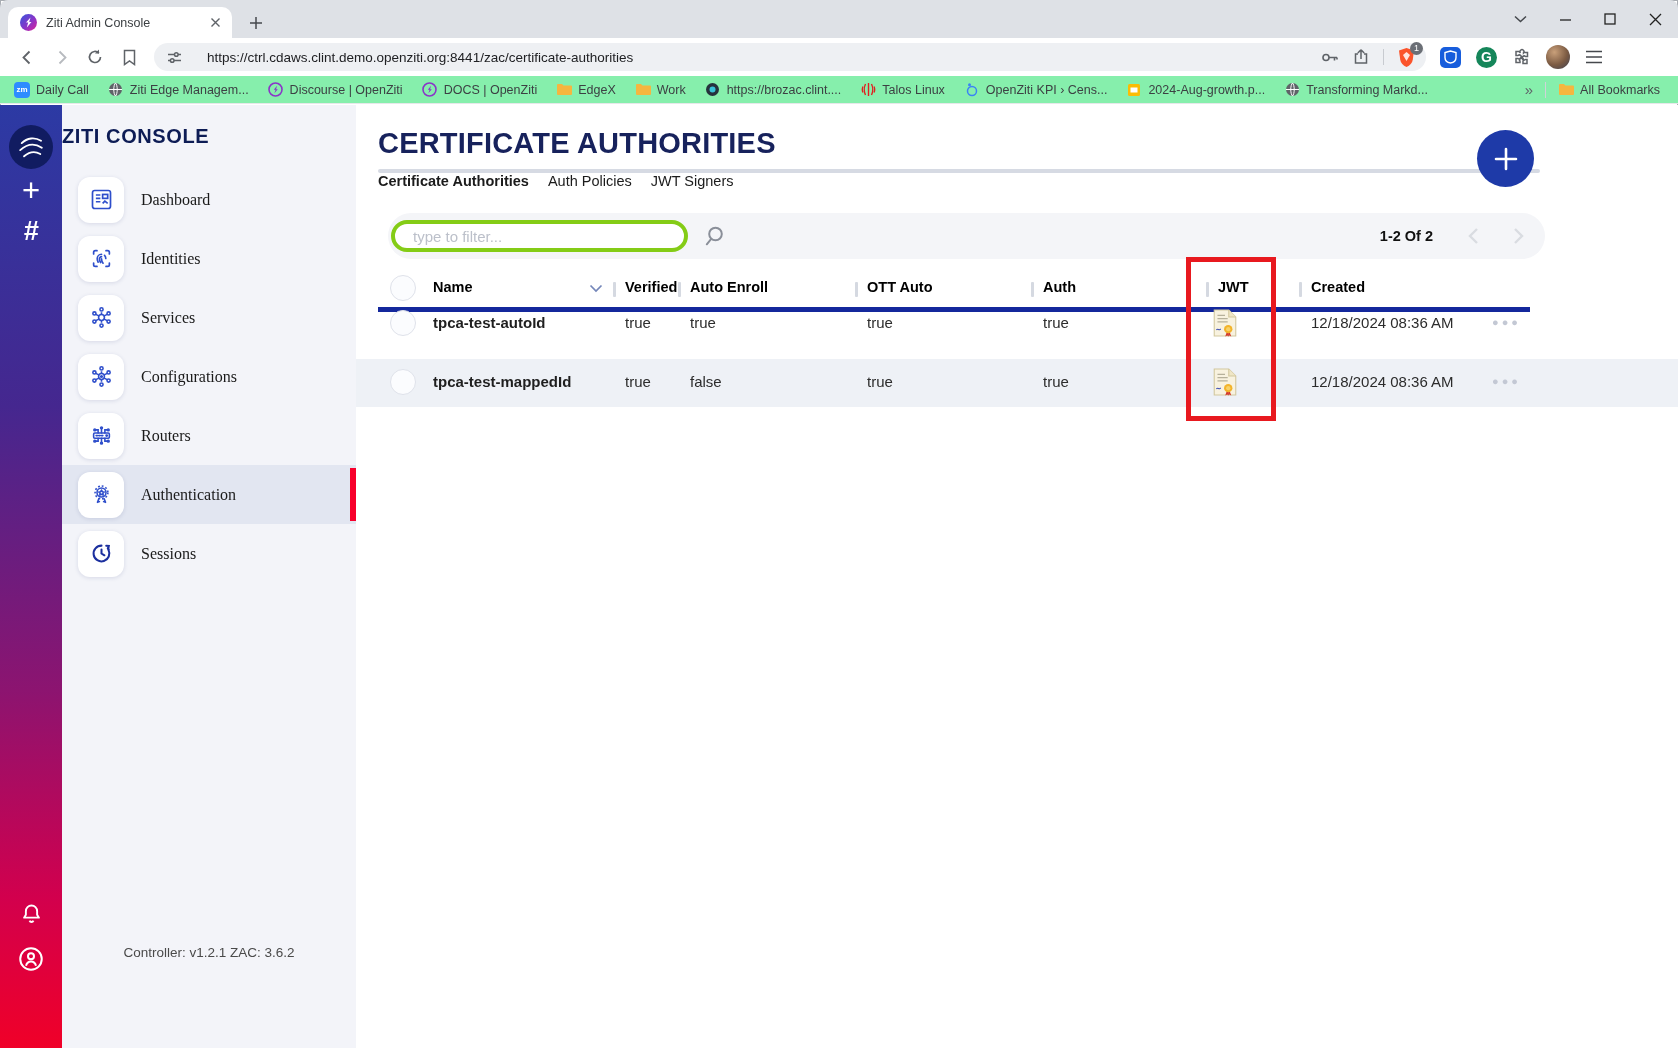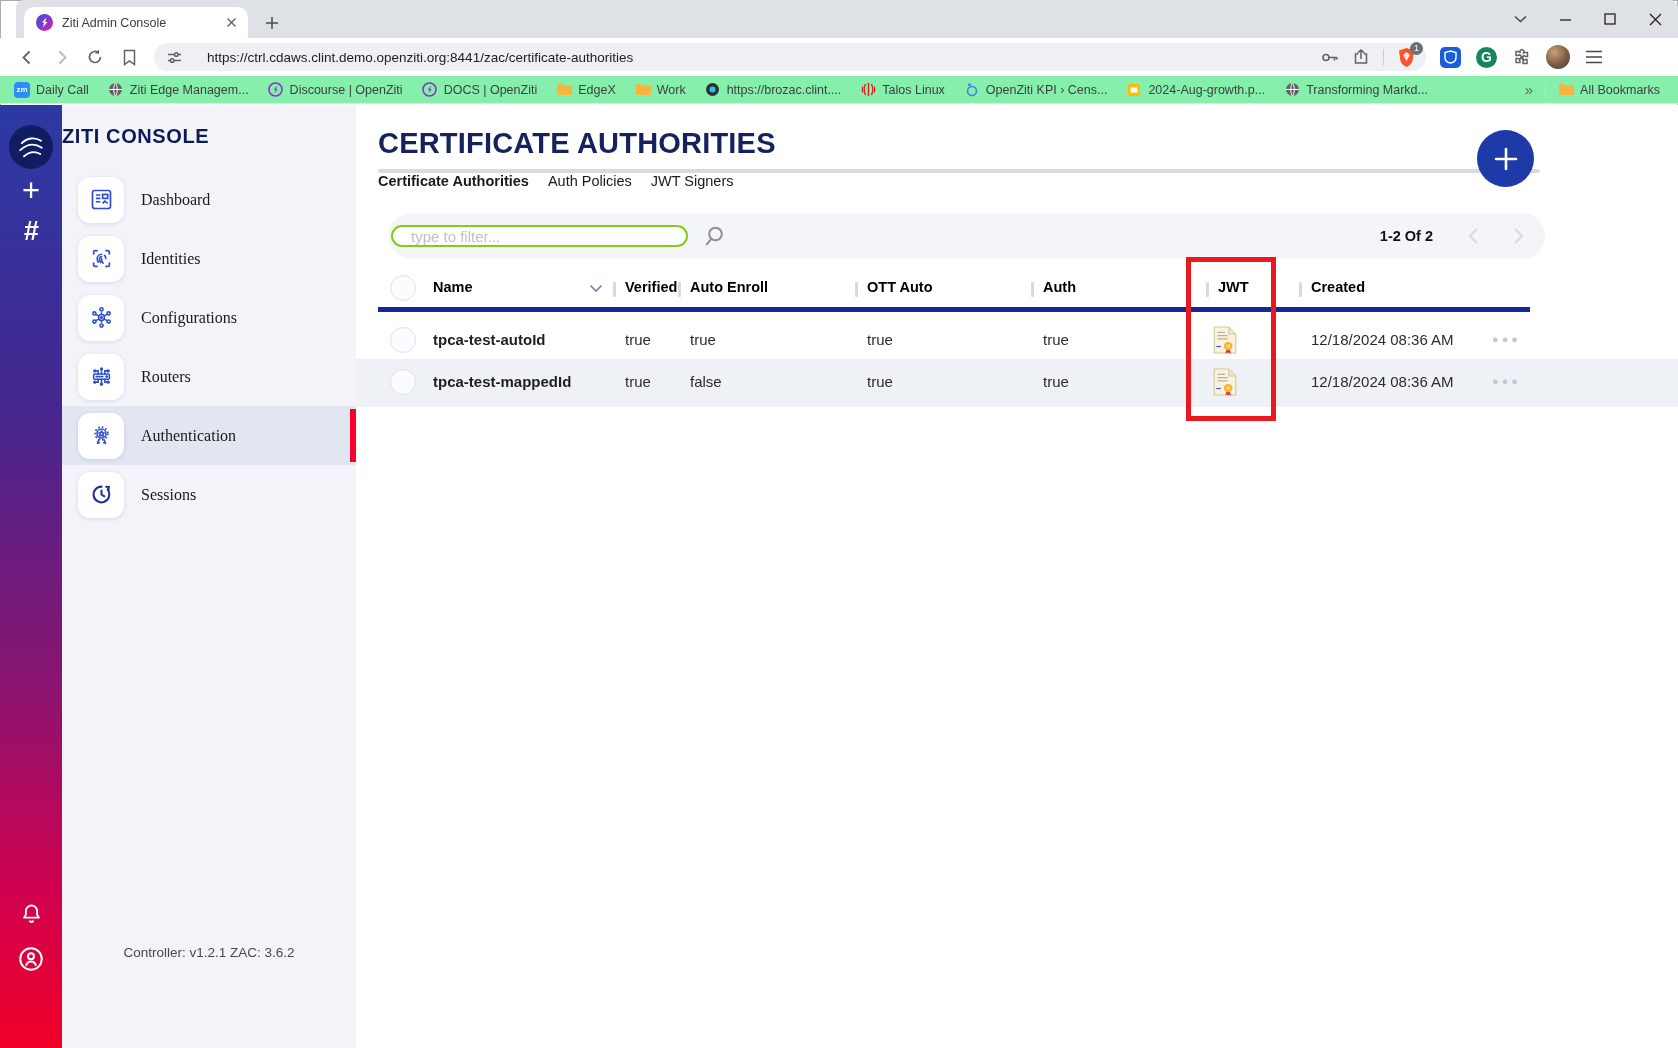--- a/index.html
+++ b/index.html
@@ -5,21 +5,21 @@
   * { margin:0; padding:0; box-sizing:border-box; }
   html,body { width:1678px; height:1048px; }
   body {
     font-family:"Liberation Sans", sans-serif;
     position:relative; overflow:hidden; background:#fff;
     box-shadow: inset 0 0 0 1px #a9adb3;
   }
   svg { display:block; }
 
   
-  .titlebar { position:absolute; top:0; left:16px; right:0; height:38px; background:#dee1e6; border-radius:8px 8px 0 0; }
+  .titlebar { position:absolute; top:0; left:0; right:0; height:38px; background:#dee1e6; border-radius:8px 8px 0 0; }
   .tab { position:absolute; left:8px; top:7px; width:224px; height:31px; background:#fff; border-radius:10px 10px 0 0;
          display:flex; align-items:center; padding:0 8px 0 12px; }
   .tab-favicon { width:17px; height:17px; border-radius:50%;
          background:linear-gradient(135deg,#4550d8 10%,#8a35c8 55%,#d6249b 95%); position:relative; flex:0 0 auto; }
   .tab-favicon svg { position:absolute; inset:0; }
   .tab-title { font-size:12.5px; color:#3c4043; margin-left:9px; flex:1 1 auto; white-space:nowrap; overflow:hidden; }
   .tab-close { width:17px; height:17px; display:flex; align-items:center; justify-content:center; border-radius:50%; cursor:pointer; }
   .newtab-btn { position:absolute; left:244px; top:11px; width:24px; height:24px; display:flex; align-items:center; justify-content:center; }
   .wincontrols { position:absolute; right:14px; top:0; height:38px; display:flex; align-items:center; gap:27px; }
   .winbtn { width:18px; height:18px; display:flex; align-items:center; justify-content:center; }
@@ -75,21 +75,21 @@
   .page-title { position:absolute; left:22px; top:22px; font-size:29px; font-weight:800; letter-spacing:0.2px; color:#17225c; }
   .title-rule { position:absolute; left:22px; top:64px; width:1162px; height:4px; background:#d6dae3; border-radius:2px; }
   .add-btn { position:absolute; right:144px; top:25px; width:57px; height:57px; border-radius:50%; background:#1e3aa8;
          display:flex; align-items:center; justify-content:center; cursor:pointer; z-index:5; }
   .subtabs { position:absolute; left:22px; top:68px; display:flex; gap:19px; font-size:14.5px; color:#1b1b1b; }
   .subtab { cursor:pointer; }
   .subtab.active { font-weight:bold; }
 
   .filterbar { position:absolute; left:32px; top:108px; width:1157px; height:46px; background:#f4f5f8; border-radius:23px;
          display:flex; align-items:center; }
-  .filter-input { width:297px; height:22px; margin-left:3px; border:2px solid #84cc16; border-radius:20px; background:#fff;
+  .filter-input { width:297px; height:32px; margin-left:3px; border:4px solid #84cc16; border-radius:20px; background:#fff;
          font-size:15px; padding:0 18px; color:#333; outline:none; font-family:inherit; }
   .filter-input::placeholder { color:#bcc0ca; }
   .search-btn { margin-left:13px; cursor:pointer; }
   .pager { margin-left:auto; display:flex; align-items:center; padding-right:20px; }
   .pager-label { font-size:14.5px; font-weight:bold; color:#111; }
   .pager-btn { margin-left:34px; cursor:pointer; }
 
   .thead { position:absolute; left:0; top:166px; width:100%; height:36px; }
   .col-sep { position:absolute; top:11px; width:3px; height:15px; background:#d5d9e1; border-radius:1px; }
   .th { position:absolute; top:8px; font-size:14.5px; font-weight:bold; color:#000000; cursor:pointer; }
@@ -383,20 +383,35 @@
           <svg width="27" height="27" viewBox="0 0 24 24" fill="none" stroke="#2e4ecb" stroke-width="1.5" stroke-linecap="round">
             <path d="M5 8V6.5A1.5 1.5 0 0 1 6.5 5H8M16 5h1.5A1.5 1.5 0 0 1 19 6.5V8M19 16v1.5a1.5 1.5 0 0 1-1.5 1.5H16M8 19H6.5A1.5 1.5 0 0 1 5 17.5V16"></path>
             <path d="M12 8.2a3.8 3.8 0 0 0-3.8 3.8c0 1.2.3 2.2.8 3.2"></path>
               <path d="M12 10.4a1.8 1.8 0 0 0-1.8 1.8c0 1.3.4 2.4 1 3.4"></path>
               <path d="M12 12.2c0 1.8.5 3 1.4 4M15.8 12a3.8 3.8 0 0 0-1.1-2.7"></path>
           </svg>
         </span>
         <span class="nav-label">Identities</span>
       </div>
 
+      <div class="nav-item">
+        <span class="nav-icon-card">
+          <svg width="27" height="27" viewBox="0 0 24 24" fill="none" stroke="#2e4ecb" stroke-width="1.4">
+            <circle cx="12" cy="12" r="2.6"></circle>
+              <circle cx="12" cy="4.8" r="1.4"></circle>
+              <circle cx="18.3" cy="8.4" r="1.4"></circle>
+              <circle cx="18.3" cy="15.6" r="1.4"></circle>
+              <circle cx="12" cy="19.2" r="1.4"></circle>
+              <circle cx="5.7" cy="15.6" r="1.4"></circle>
+              <circle cx="5.7" cy="8.4" r="1.4"></circle>
+            <path d="M12 7.4v2M17 9.2l-2.6 1.4M17 14.8l-2.6-1.4M12 16.6v-2M7 14.8l2.6-1.4M7 9.2l2.6 1.4"></path>
+          </svg>
+        </span>
+        <span class="nav-label">Services</span>
+      </div>
 
       <div class="nav-item">
         <span class="nav-icon-card">
           <svg width="27" height="27" viewBox="0 0 24 24" fill="none" stroke="#2e4ecb" stroke-width="1.4">
             <circle cx="12" cy="12" r="2.6"></circle>
               <circle cx="12" cy="12" r="0.7"></circle>
               <circle cx="12" cy="4.8" r="1.4"></circle>
               <circle cx="18.3" cy="8.4" r="1.4"></circle>
               <circle cx="18.3" cy="15.6" r="1.4"></circle>
               <circle cx="12" cy="19.2" r="1.4"></circle>
@@ -509,21 +524,21 @@
       <span class="th" style="left:511px;">OTT Auto</span>
       <span class="col-sep" style="left:675px;"></span>
       <span class="th" style="left:687px;">Auth</span>
       <span class="col-sep" style="left:850px;"></span>
       <span class="th" style="left:862px;">JWT</span>
       <span class="col-sep" style="left:943px;"></span>
       <span class="th" style="left:955px;">Created</span>
     </div>
     <div class="header-rule"></div>
 
-    <div class="trow" style="top:212px;text-align:center;">
+    <div class="trow" style="top:195px;text-align:center;">
       <span class="check" style="left:34px; top:10px;"></span>
       <span class="td td-name" style="left:77px;">tpca-test-autoId</span>
       <span class="td" style="left:269px;">true</span>
       <span class="td" style="left:334px;">true</span>
       <span class="td" style="left:511px;">true</span>
       <span class="td" style="left:687px;">true</span>
       <span class="jwt-cell">
         <svg width="24" height="28" viewBox="0 0 22 26">
           <path d="M1 1h13.5L21 7.5V25H1z" fill="#f8f2df" stroke="#d2c79d" stroke-width="1"></path>
           <path d="M14.5 1v6.5H21" fill="#efe6c6" stroke="#d2c79d" stroke-width="1"></path>

